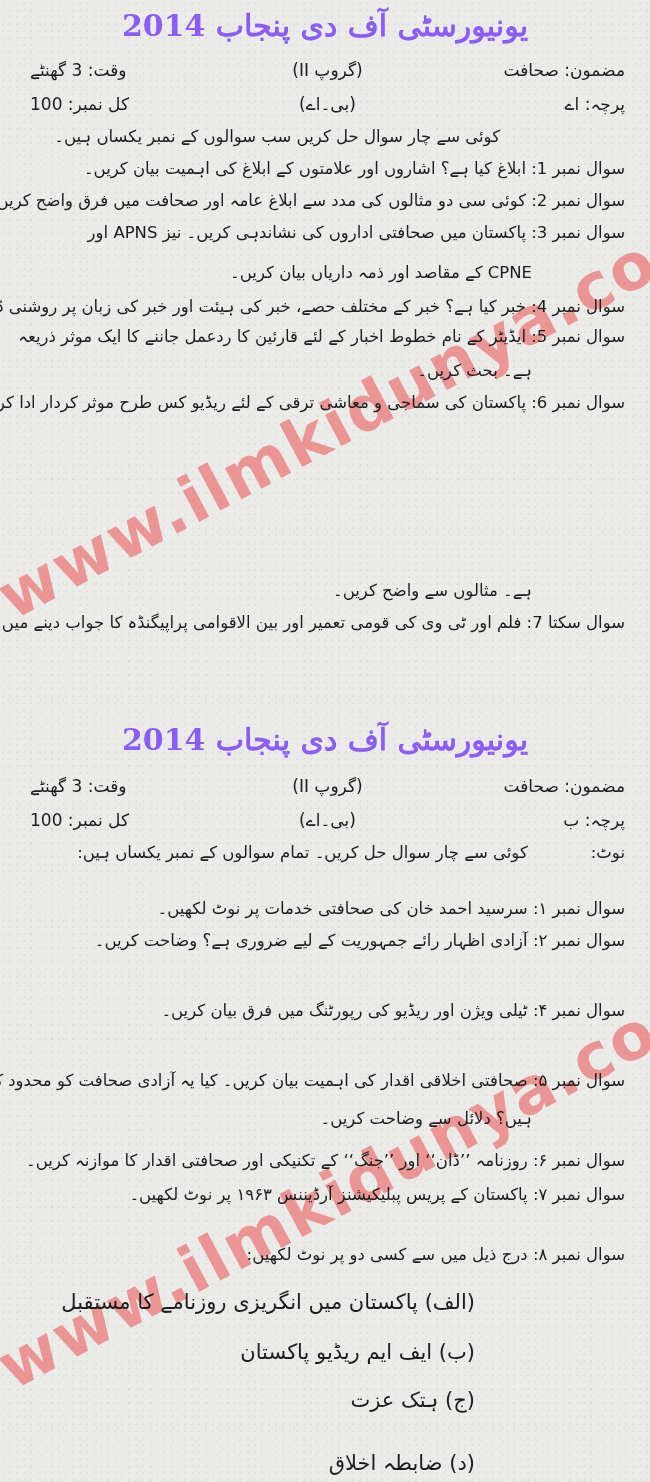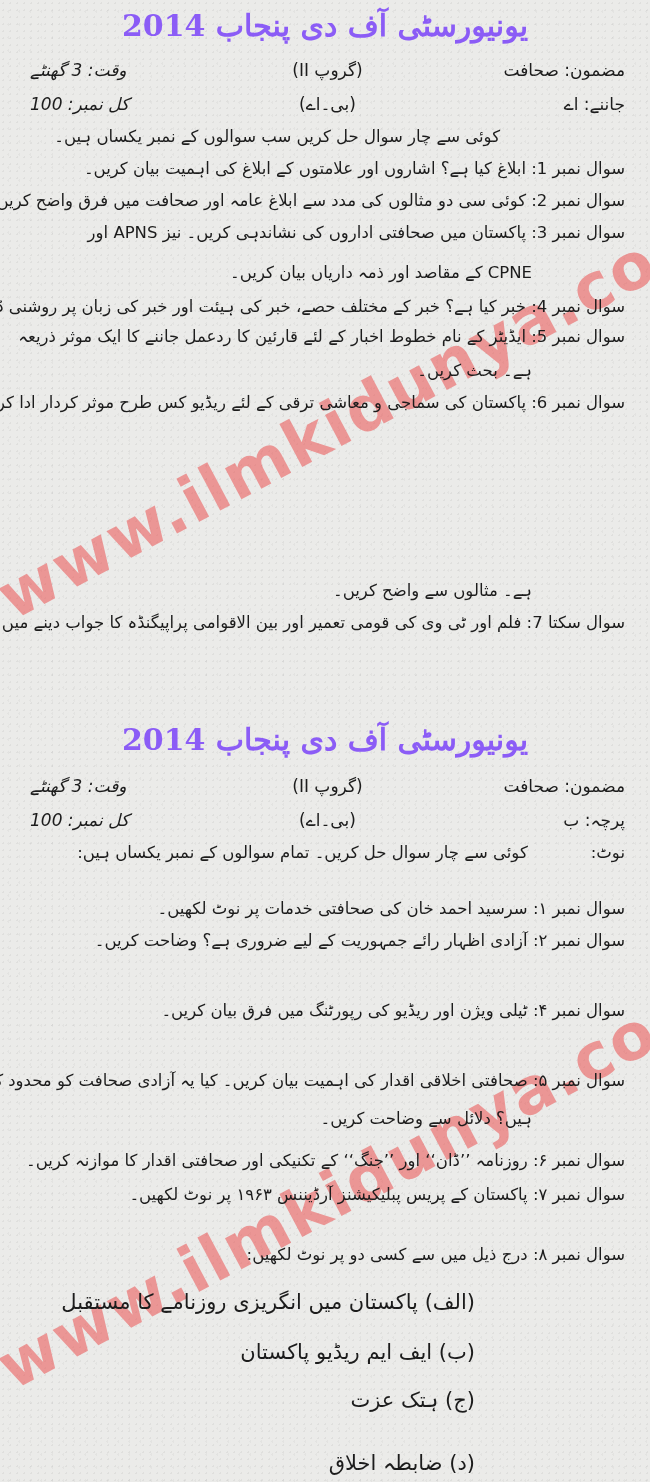--- a/index.html
+++ b/index.html
@@ -16,21 +16,21 @@
   }
   .page { position:absolute; left:0; top:0; width:650px; height:1482px; direction:rtl; }
   .title {
     position:absolute; left:0; width:650px; text-align:center;
     font-family: "DejaVu Serif", serif; font-weight:bold; font-size:30px; color:#8b5cf6;
     direction:rtl;
   }
   .meta-row { position:absolute; left:30px; width:595px; height:28px; font-size:17px; direction:rtl; }
   .meta-row .r { position:absolute; right:0; top:0;text-align:center; }
   .meta-row .c { position:absolute; left:0; right:0; text-align:center; top:0; }
-  .meta-row .l { position:absolute; left:0; top:0;font-style:italic; }
+  .meta-row .l { position:absolute; left:0; top:0; }
   .line {
     position:absolute; right:25px; width:600px; font-size:16.5px; line-height:22px;
     white-space:nowrap; direction:rtl; text-align:right;
   }
   .line .q { display:inline-block; min-width:92px; }
   .indent { right:118px; width:510px; }
   .opt { position:absolute; font-size:21px; direction:rtl; white-space:nowrap; }
   .wm {
     position:absolute; font-family:"DejaVu Sans", sans-serif; font-weight:bold;
     color:rgba(235,80,80,0.55); font-size:64px; letter-spacing:2px;
@@ -46,21 +46,21 @@
   <div class="wm" style="left:20px; top:1330px; transform:rotate(-28deg);">www.ilmkidunya.com</div>
 
   <div class="title" style="top:8px;">یونیورسٹی آف دی پنجاب 2014</div>
 
   <div class="meta-row" style="top:60px;">
     <span class="r">مضمون: صحافت</span>
     <span class="c">(گروپ II)</span>
     <span class="l">وقت: 3 گھنٹے</span>
   </div>
   <div class="meta-row" style="top:94px;">
-    <span class="r">جاننے: اے</span>
+    <span class="r">پرچہ: اے</span>
     <span class="c">(بی۔اے)</span>
     <span class="l">کل نمبر: 100</span>
   </div>
 
   <div class="line" style="top:126px; right:150px;">کوئی سے چار سوال حل کریں سب سوالوں کے نمبر یکساں ہیں۔</div>
 
   <div class="line" style="top:158px;">
     <span class="q">سوال نمبر 1:</span>
     <span>ابلاغ کیا ہے؟ اشاروں اور علامتوں کے ابلاغ کی اہمیت بیان کریں۔</span>
   </div>

